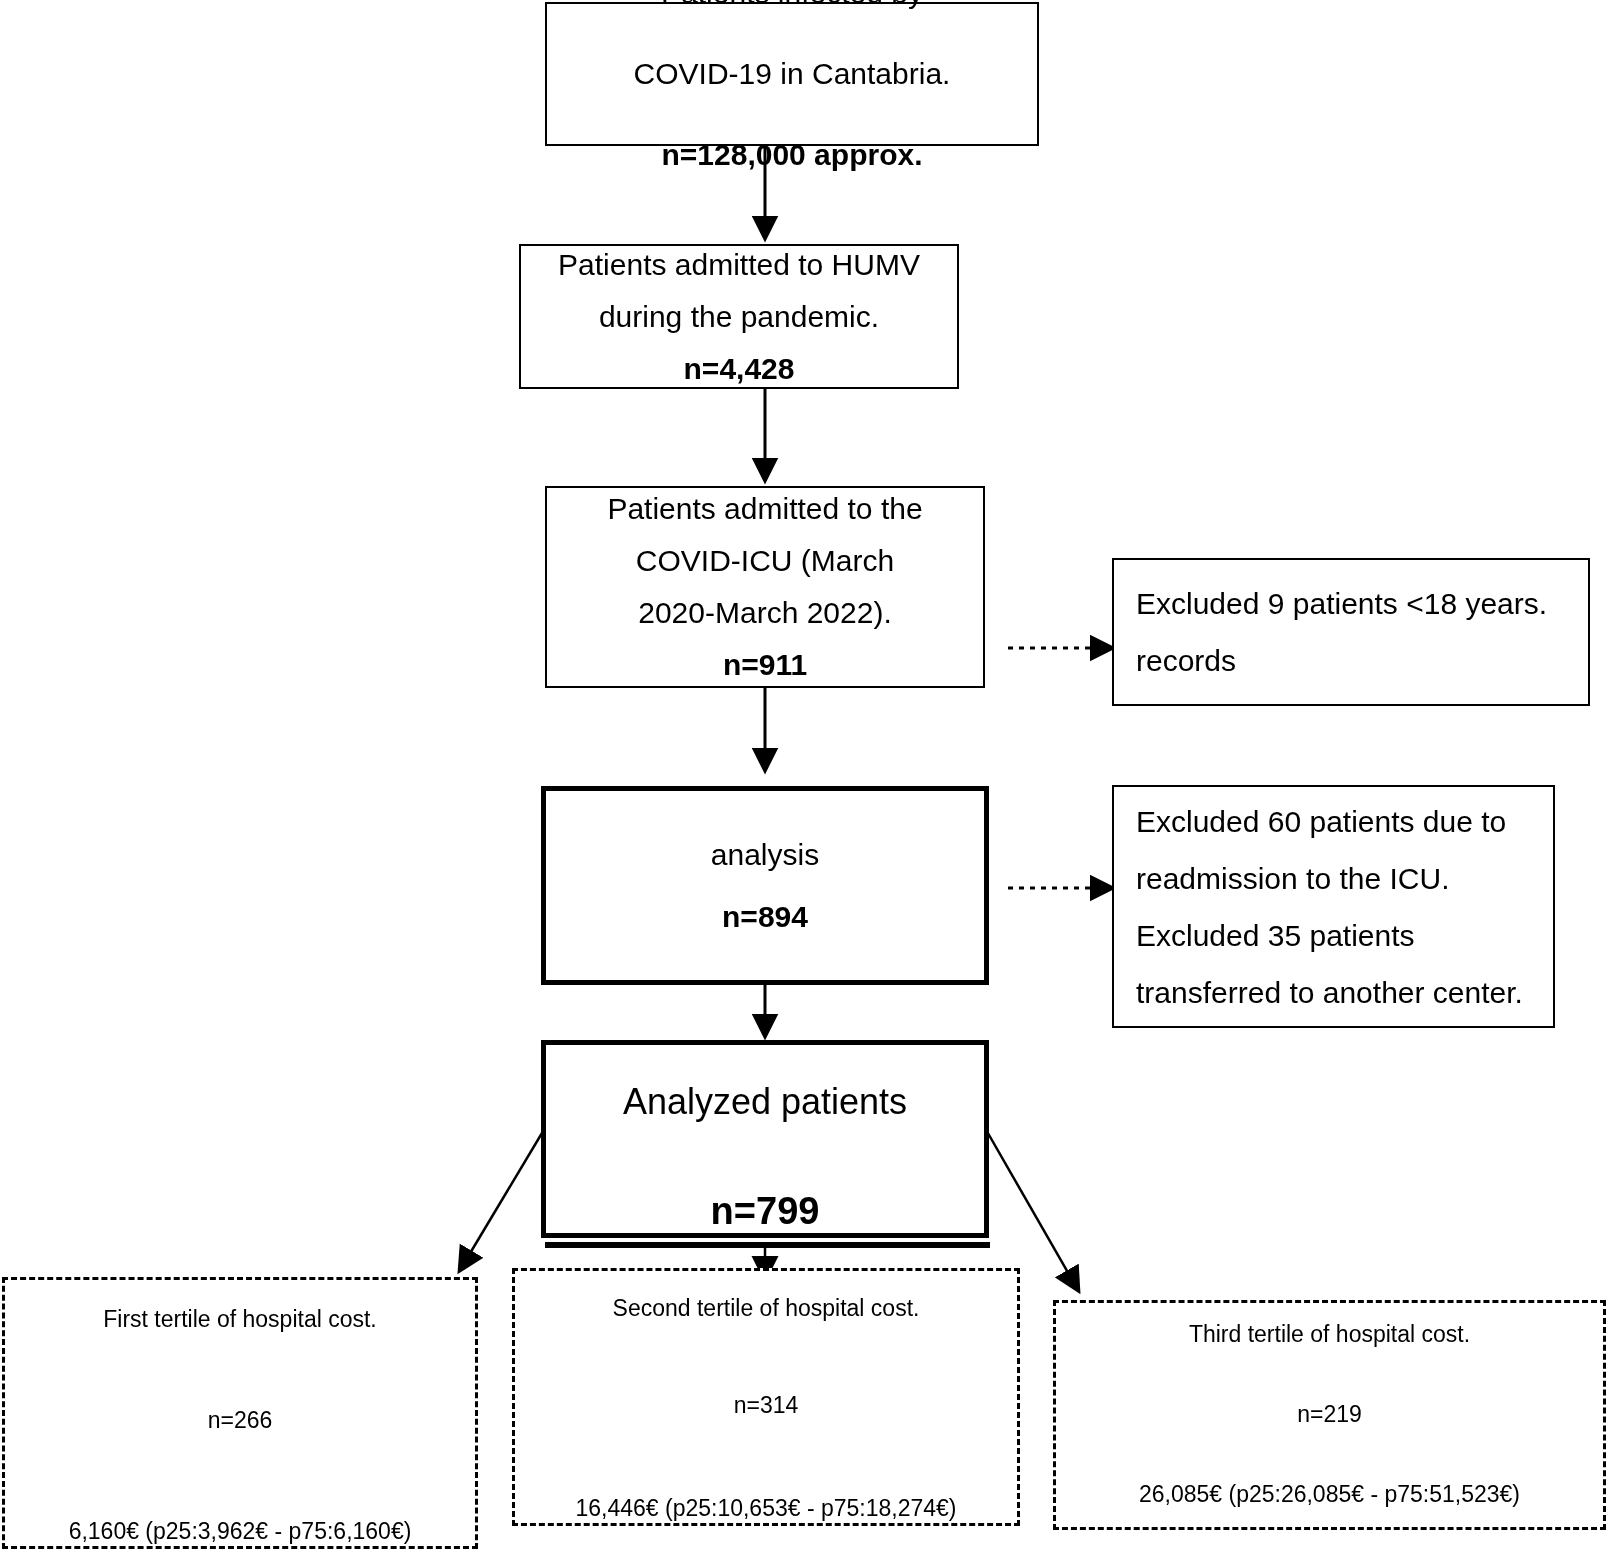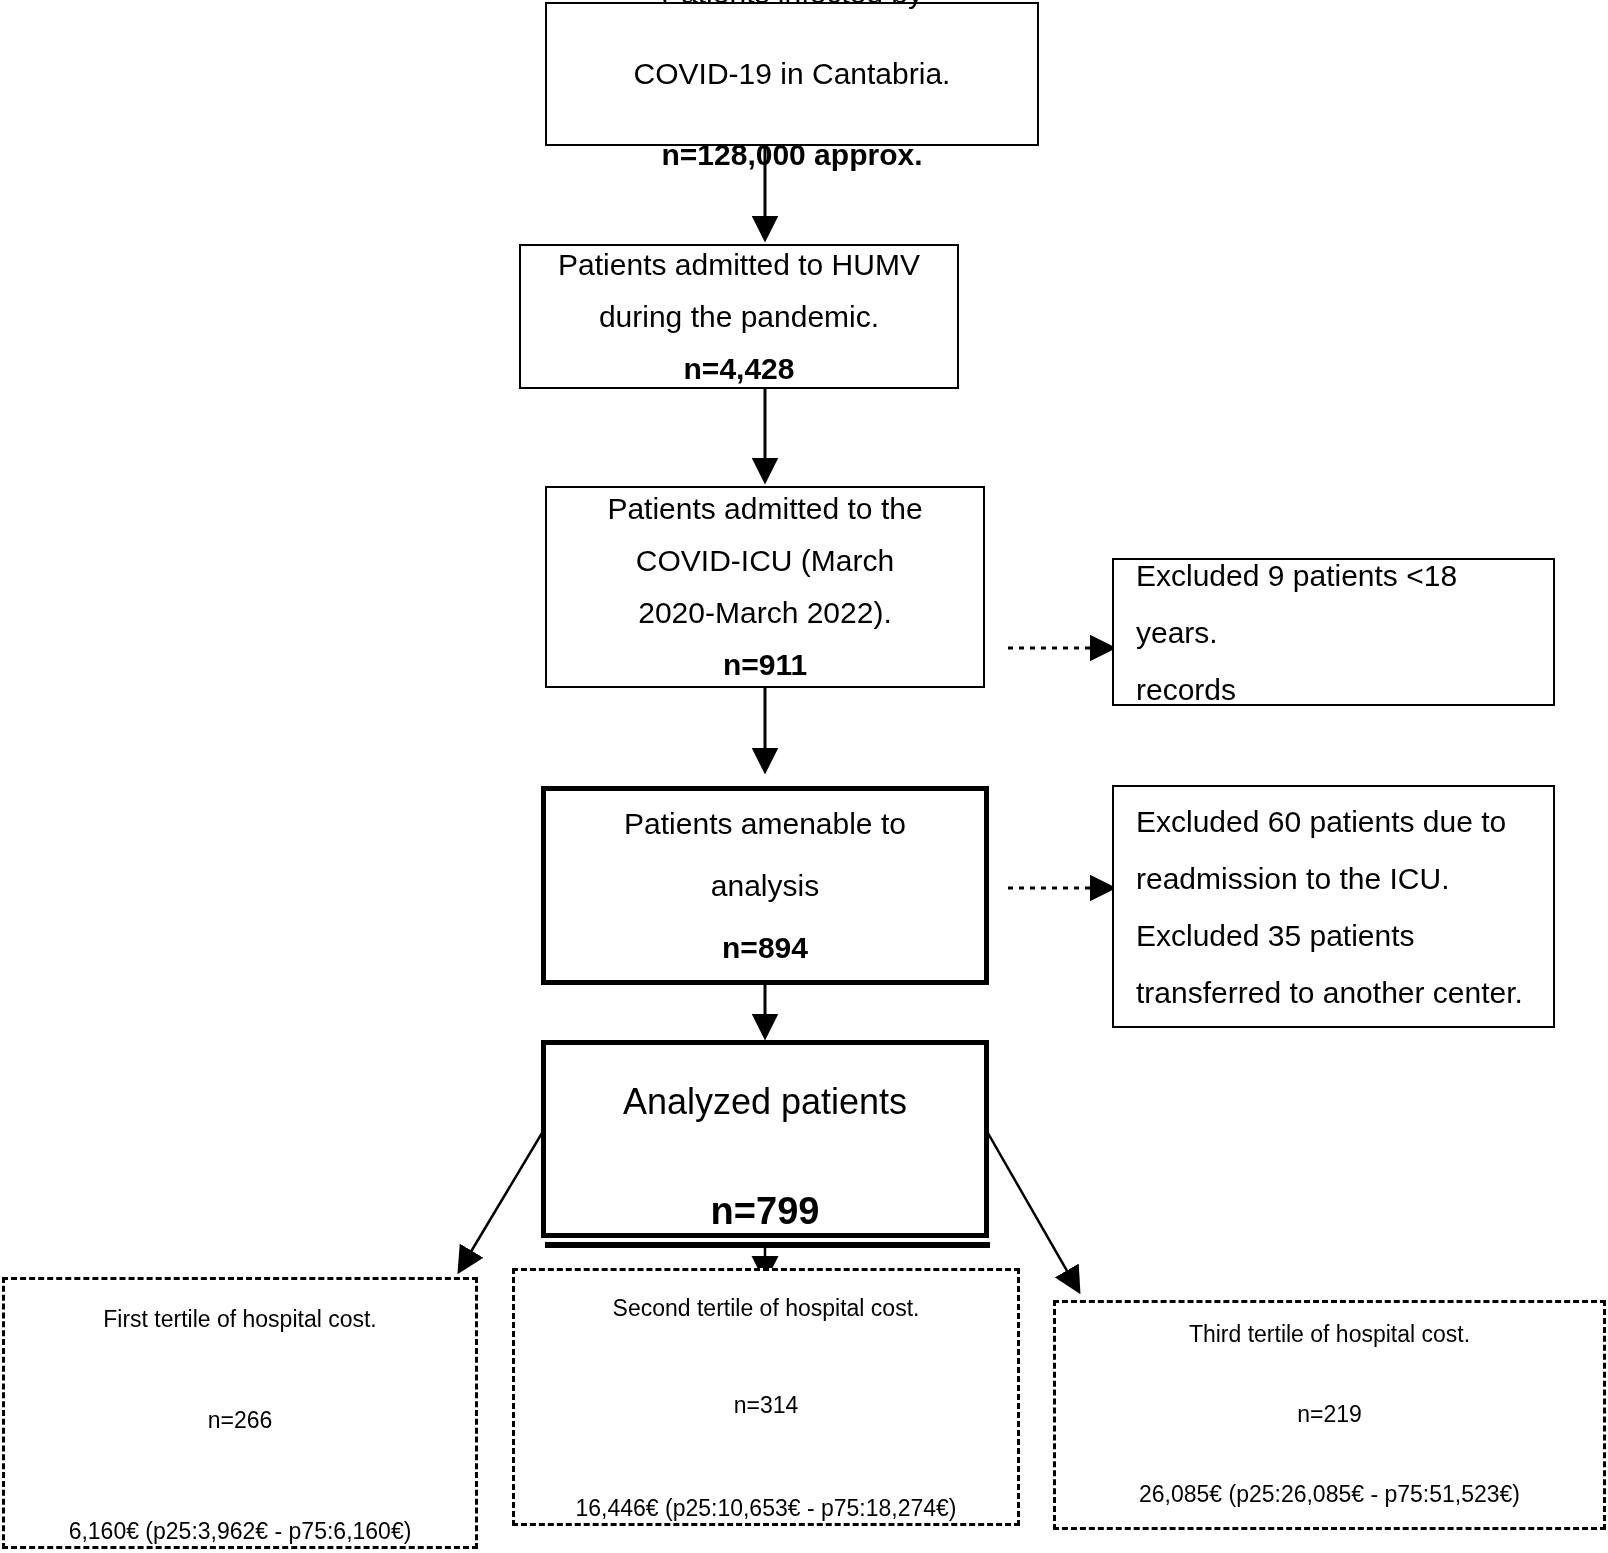--- a/index.html
+++ b/index.html
@@ -143,34 +143,33 @@
   </div>
 
   <div class="node box-solid-thin" style="left:545px; top:486px; width:440px; height:202px;">
     <span class="line t-main">Patients admitted to the</span>
     <span class="line t-main">COVID-ICU (March</span>
     <span class="line t-main">2020-March 2022).</span>
     <span class="line t-main-n">n=911</span>
   </div>
 
   <div class="node box-solid-thick" style="left:541px; top:786px; width:448px; height:199px;">
-    <span class="line t-main" style="line-height:62px;">Patients amenable to</span>
     <span class="line t-main" style="line-height:62px;">analysis</span>
     <span class="line t-main-n" style="line-height:62px;">n=894</span>
   </div>
 
   <div class="node box-solid-thick" style="left:541px; top:1040px; width:448px; height:198px; justify-content:flex-start;">
     <div class="spacer-sm"></div>
     <span class="line t-analyzed-title">Analyzed patients</span>
     <div class="spacer-lg"></div>
     <span class="line t-analyzed-n">n=799</span>
   </div>
   <div class="shadow-bar" style="left:545px; top:1242px; width:445px; height:6px;"></div>
 
-  <div class="node box-solid-thin t-excl" style="left:1112px; top:558px; width:443px; height:148px;">
+  <div class="node box-solid-thin t-excl" style="left:1112px; top:558px; width:478px; height:148px;">
     <span class="line">Excluded 9 patients &lt;18 years.</span>
     <span class="line">records</span>
   </div>
 
   <div class="node box-solid-thin t-excl" style="left:1112px; top:785px; width:443px; height:243px;align-items:flex-end;">
     <span class="line">Excluded 60 patients due to</span>
     <span class="line">readmission to the ICU.</span>
     <span class="line">Excluded 35 patients</span>
     <span class="line">transferred to another center.</span>
   </div>

